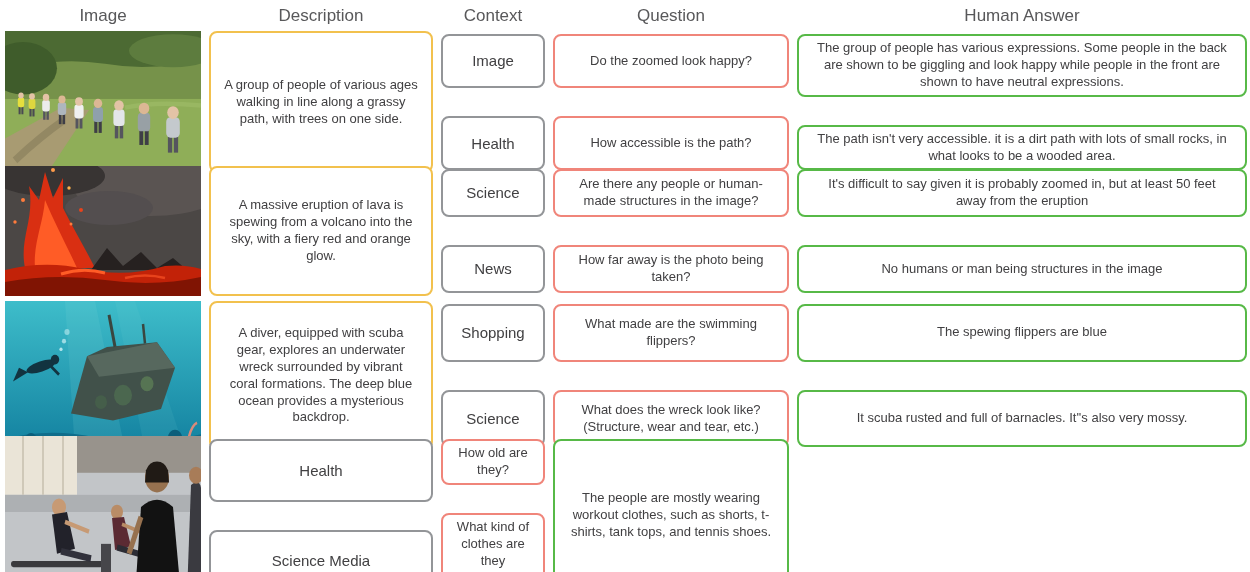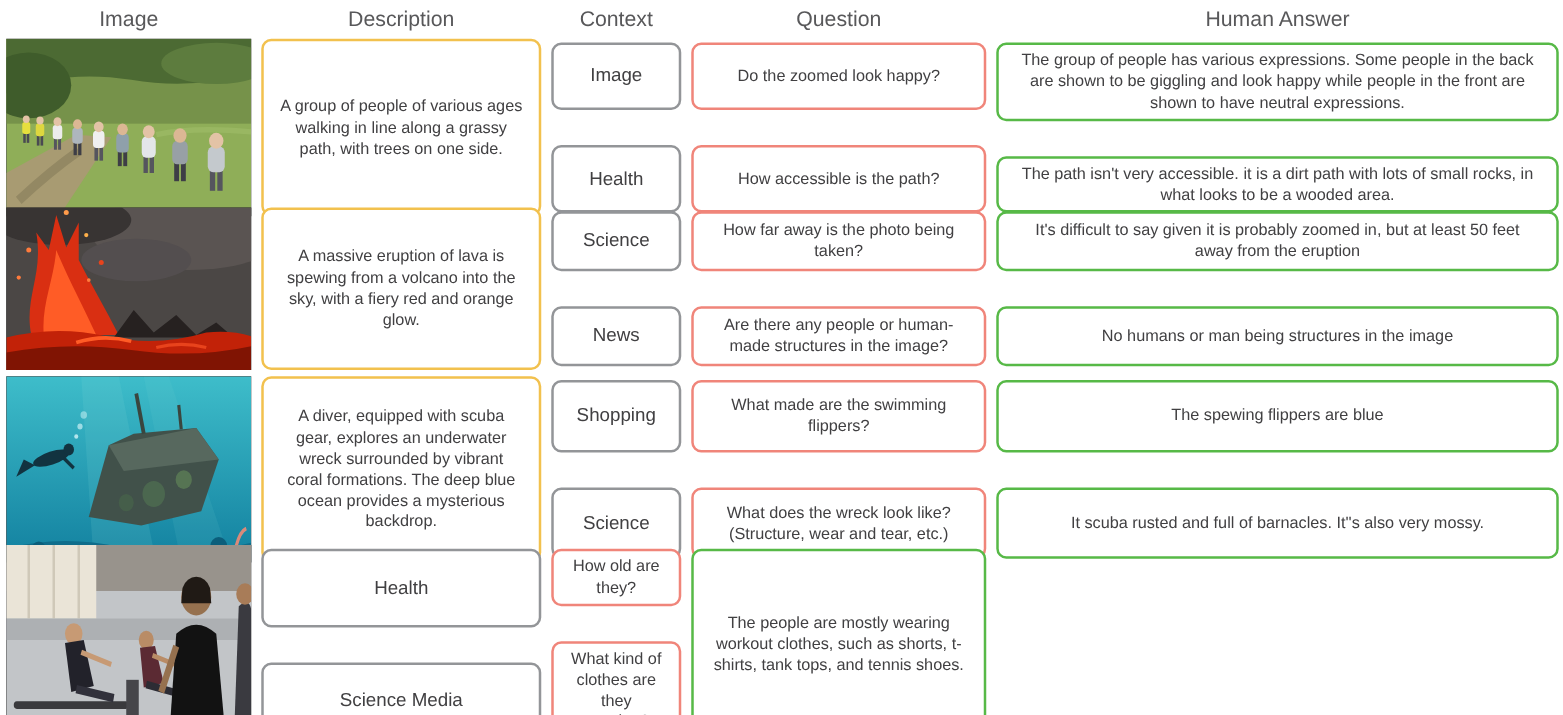--- a/index.html
+++ b/index.html
@@ -164,24 +164,24 @@
       <div class="stack">
         <div class="box ctx-box">
             <span>Science</span>
           </div>
         <div class="box ctx-box">
             <span>News</span>
           </div>
       </div>
       <div class="stack">
         <div class="box q-box">
+            <span>Are there any people or human-made structures in the image?</span>
+          </div>
+        <div class="box q-box">
             <span>How far away is the photo being taken?</span>
-          </div>
-        <div class="box q-box">
-            <span>Are there any people or human-made structures in the image?</span>
           </div>
       </div>
       <div class="stack">
         <div class="box a-box">
             <span>It's difficult to say given it is probably zoomed in, but at least 50 feet away from the eruption</span>
           </div>
         <div class="box a-box">
             <span>No humans or man being structures in the image</span>
           </div>
       </div>

